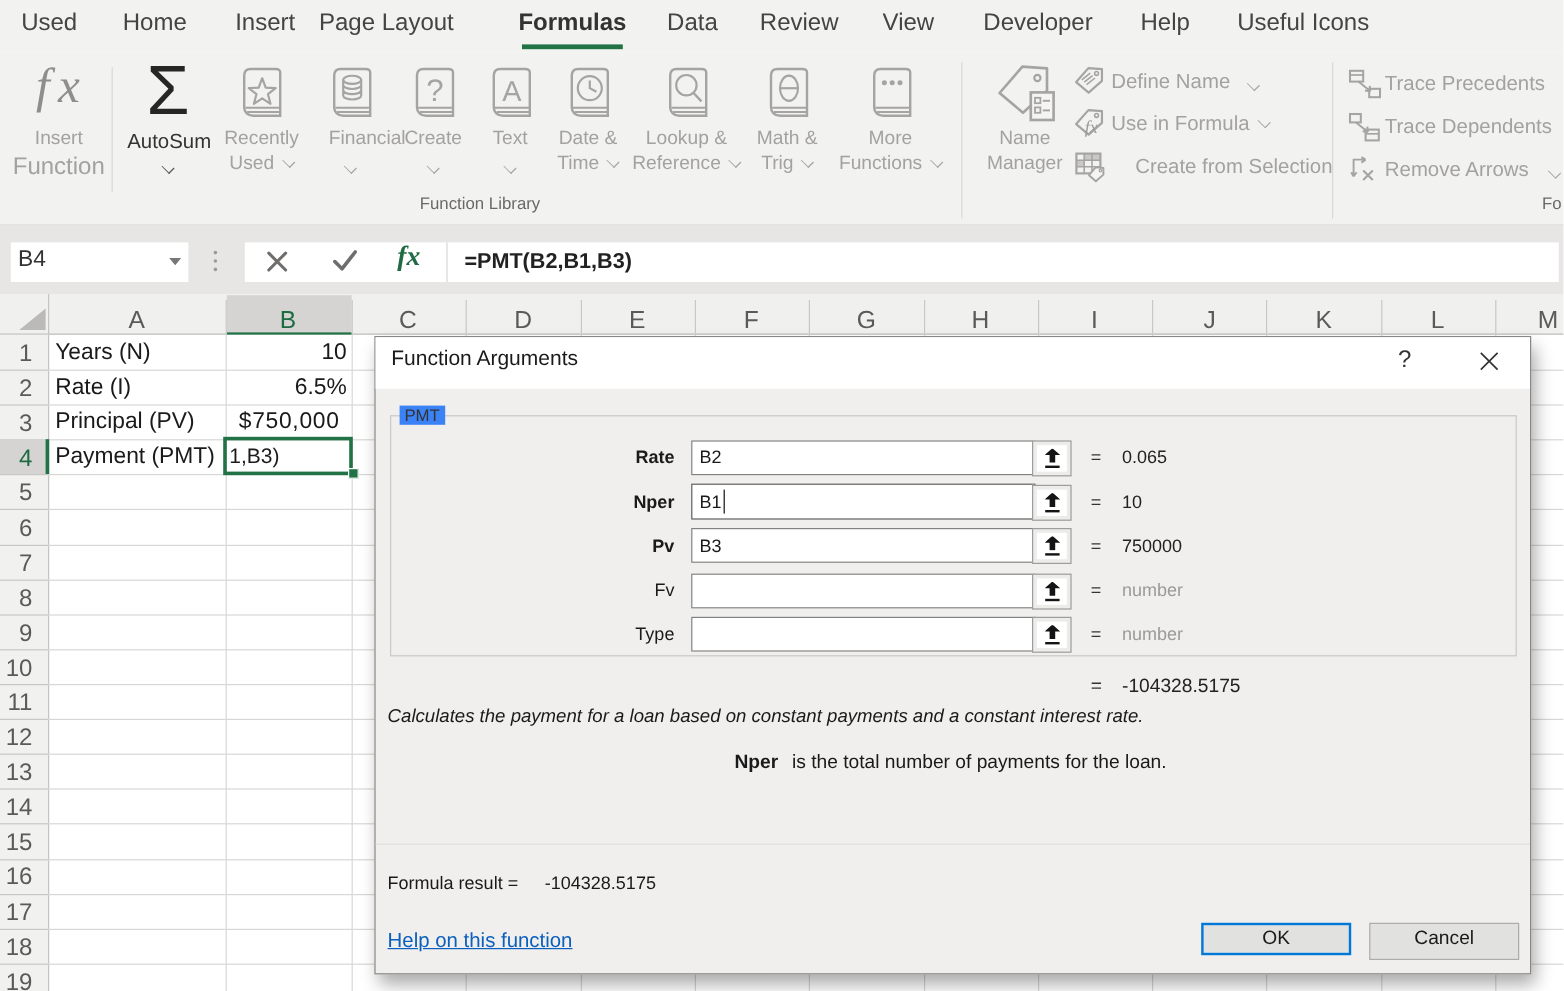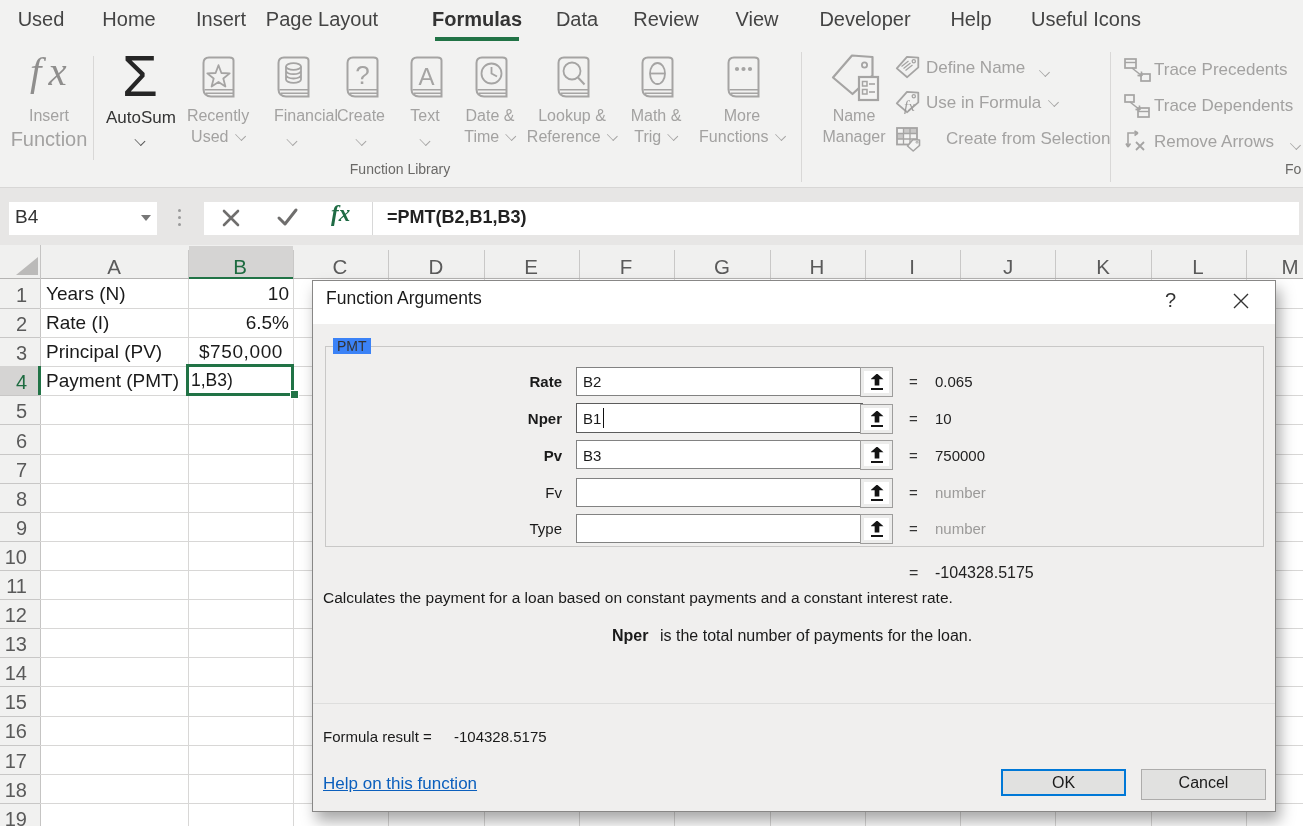--- a/index.html
+++ b/index.html
@@ -369,21 +369,21 @@
   </div>
 <div class="cbtn" style="top:478px;">
     <i></i>
   </div>
 <div class="cbtn" style="top:514px;">
     <i></i>
   </div>
 
 <div class="t" style="left:909px;top:564px;font-size:16px;color:#333;">=</div>
 <div class="t" style="left:935px;top:564px;font-size:16px;color:#222;">-104328.5175</div>
-<div class="t" style="left:323px;top:589px;font-size:15.5px;color:#1a1a1a;">Calculates the payment for a loan based on constant payments and a constant interest rate.</div>
+<div class="t" style="left:323px;top:589px;font-size:15.5px;color:#1a1a1a;font-style:italic;">Calculates the payment for a loan based on constant payments and a constant interest rate.</div>
 <div class="t" style="left:612px;top:627px;font-size:16px;font-weight:bold;color:#1a1a1a;">Nper</div>
 <div class="t" style="left:660px;top:627px;font-size:16px;color:#1a1a1a;">is the total number of payments for the loan.</div>
 
 <div class="a" style="left:313px;top:703px;width:962px;height:1px;background:#dededd;"></div>
 <div class="t" style="left:323px;top:728px;font-size:15px;color:#1a1a1a;">Formula result =</div>
 <div class="t" style="left:454px;top:728px;font-size:15px;color:#1a1a1a;">-104328.5175</div>
 <div class="t" style="left:323px;top:774px;font-size:17px;color:#0b5fbd;text-decoration:underline;">Help on this function</div>
 <div class="a" style="left:1001px;top:769px;width:125px;height:27px;background:#e1e1e0;border:2px solid #0078d7;box-sizing:border-box;text-align:center;font-size:16px;color:#1a1a1a;line-height:23px;">OK</div>
 <div class="a" style="left:1141px;top:769px;width:125px;height:31px;background:#e1e1e0;border:1px solid #adacab;box-sizing:border-box;text-align:center;font-size:16px;color:#1a1a1a;line-height:25px;">Cancel</div>
 

